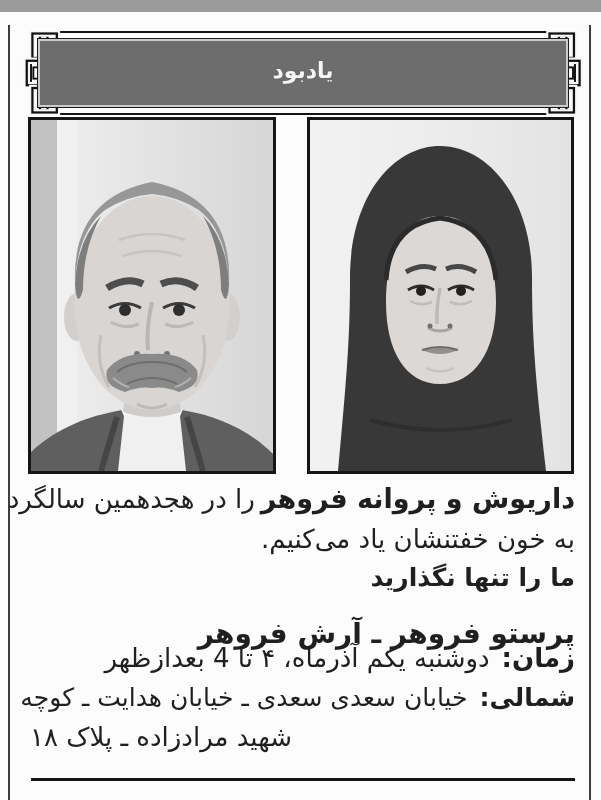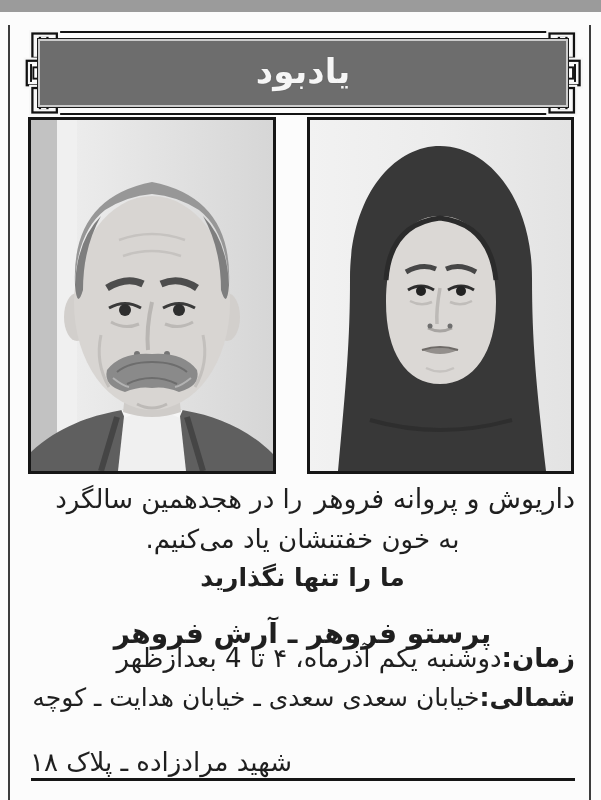--- a/index.html
+++ b/index.html
@@ -17,43 +17,43 @@
   
   .banner{position:absolute;left:30px;top:31px;width:546px;height:84px;}
   .banner-frame{position:absolute;inset:0;border:2px solid #141414;background:#fdfdfd;}
   .banner-panel{
     position:absolute;left:7px;right:7px;top:7px;bottom:7px;
     background:#6d6d6d;border:1px solid #1c1c1c;
     box-shadow:inset 0 0 0 2px rgba(255,255,255,.65);
     display:flex;align-items:center;justify-content:center;
   }
   .banner-title{
-    font-size:34px;font-weight:bold;color:#f6f6f6;
+    font-size:22px;font-weight:bold;color:#f6f6f6;
     line-height:1;padding-bottom:4px;text-shadow:0 0 1px #555;
   }
   .knot{position:absolute;top:-5px;height:94px;width:auto;}
   .knot.left{left:-7px;}
   .knot.right{right:-7px;transform:scaleX(-1);}
 
   
   .photo{position:absolute;top:117px;border:3px solid #161616;background:#eee;line-height:0;}
   .photo.man{left:28px;width:242px;height:351px;}
   .photo.woman{left:307px;width:261px;height:351px;}
   .photo svg{display:block;}
 
   
   .tline{
     position:absolute;left:30px;width:545px;direction:rtl;unicode-bidi:embed;
     font-size:26px;line-height:36px;white-space:nowrap;
   }
   .t-right{text-align:right;}
-  .t-center{text-align:center;}
-  .t-left{text-align:left;margin-top:25px;}
-  .names-bold{font-weight:normal;font-size:27px;margin-left:12px;}
-  .lbl{font-weight:bold;margin-left:0;}
+  .t-center{text-align:right;}
+  .t-left{text-align:left;}
+  .names-bold{font-weight:bold;font-size:27px;margin-left:6px;}
+  .lbl{font-weight:bold;margin-left:12px;}
   .line1{top:481px;}
   .line2{top:521px;}
   .line3{top:560px;font-size:25px;font-weight:bold;}
   .line4{top:595px;font-weight:bold;font-size:28px;margin-top:21px;}
   .line5{top:640px;}
   .line6{top:680px;font-size:25px;}
   .line7{top:719px;}
   .bottom-rule{position:absolute;left:31px;top:778px;width:544px;height:3px;background:#161616;}
 </style>
 </head>

